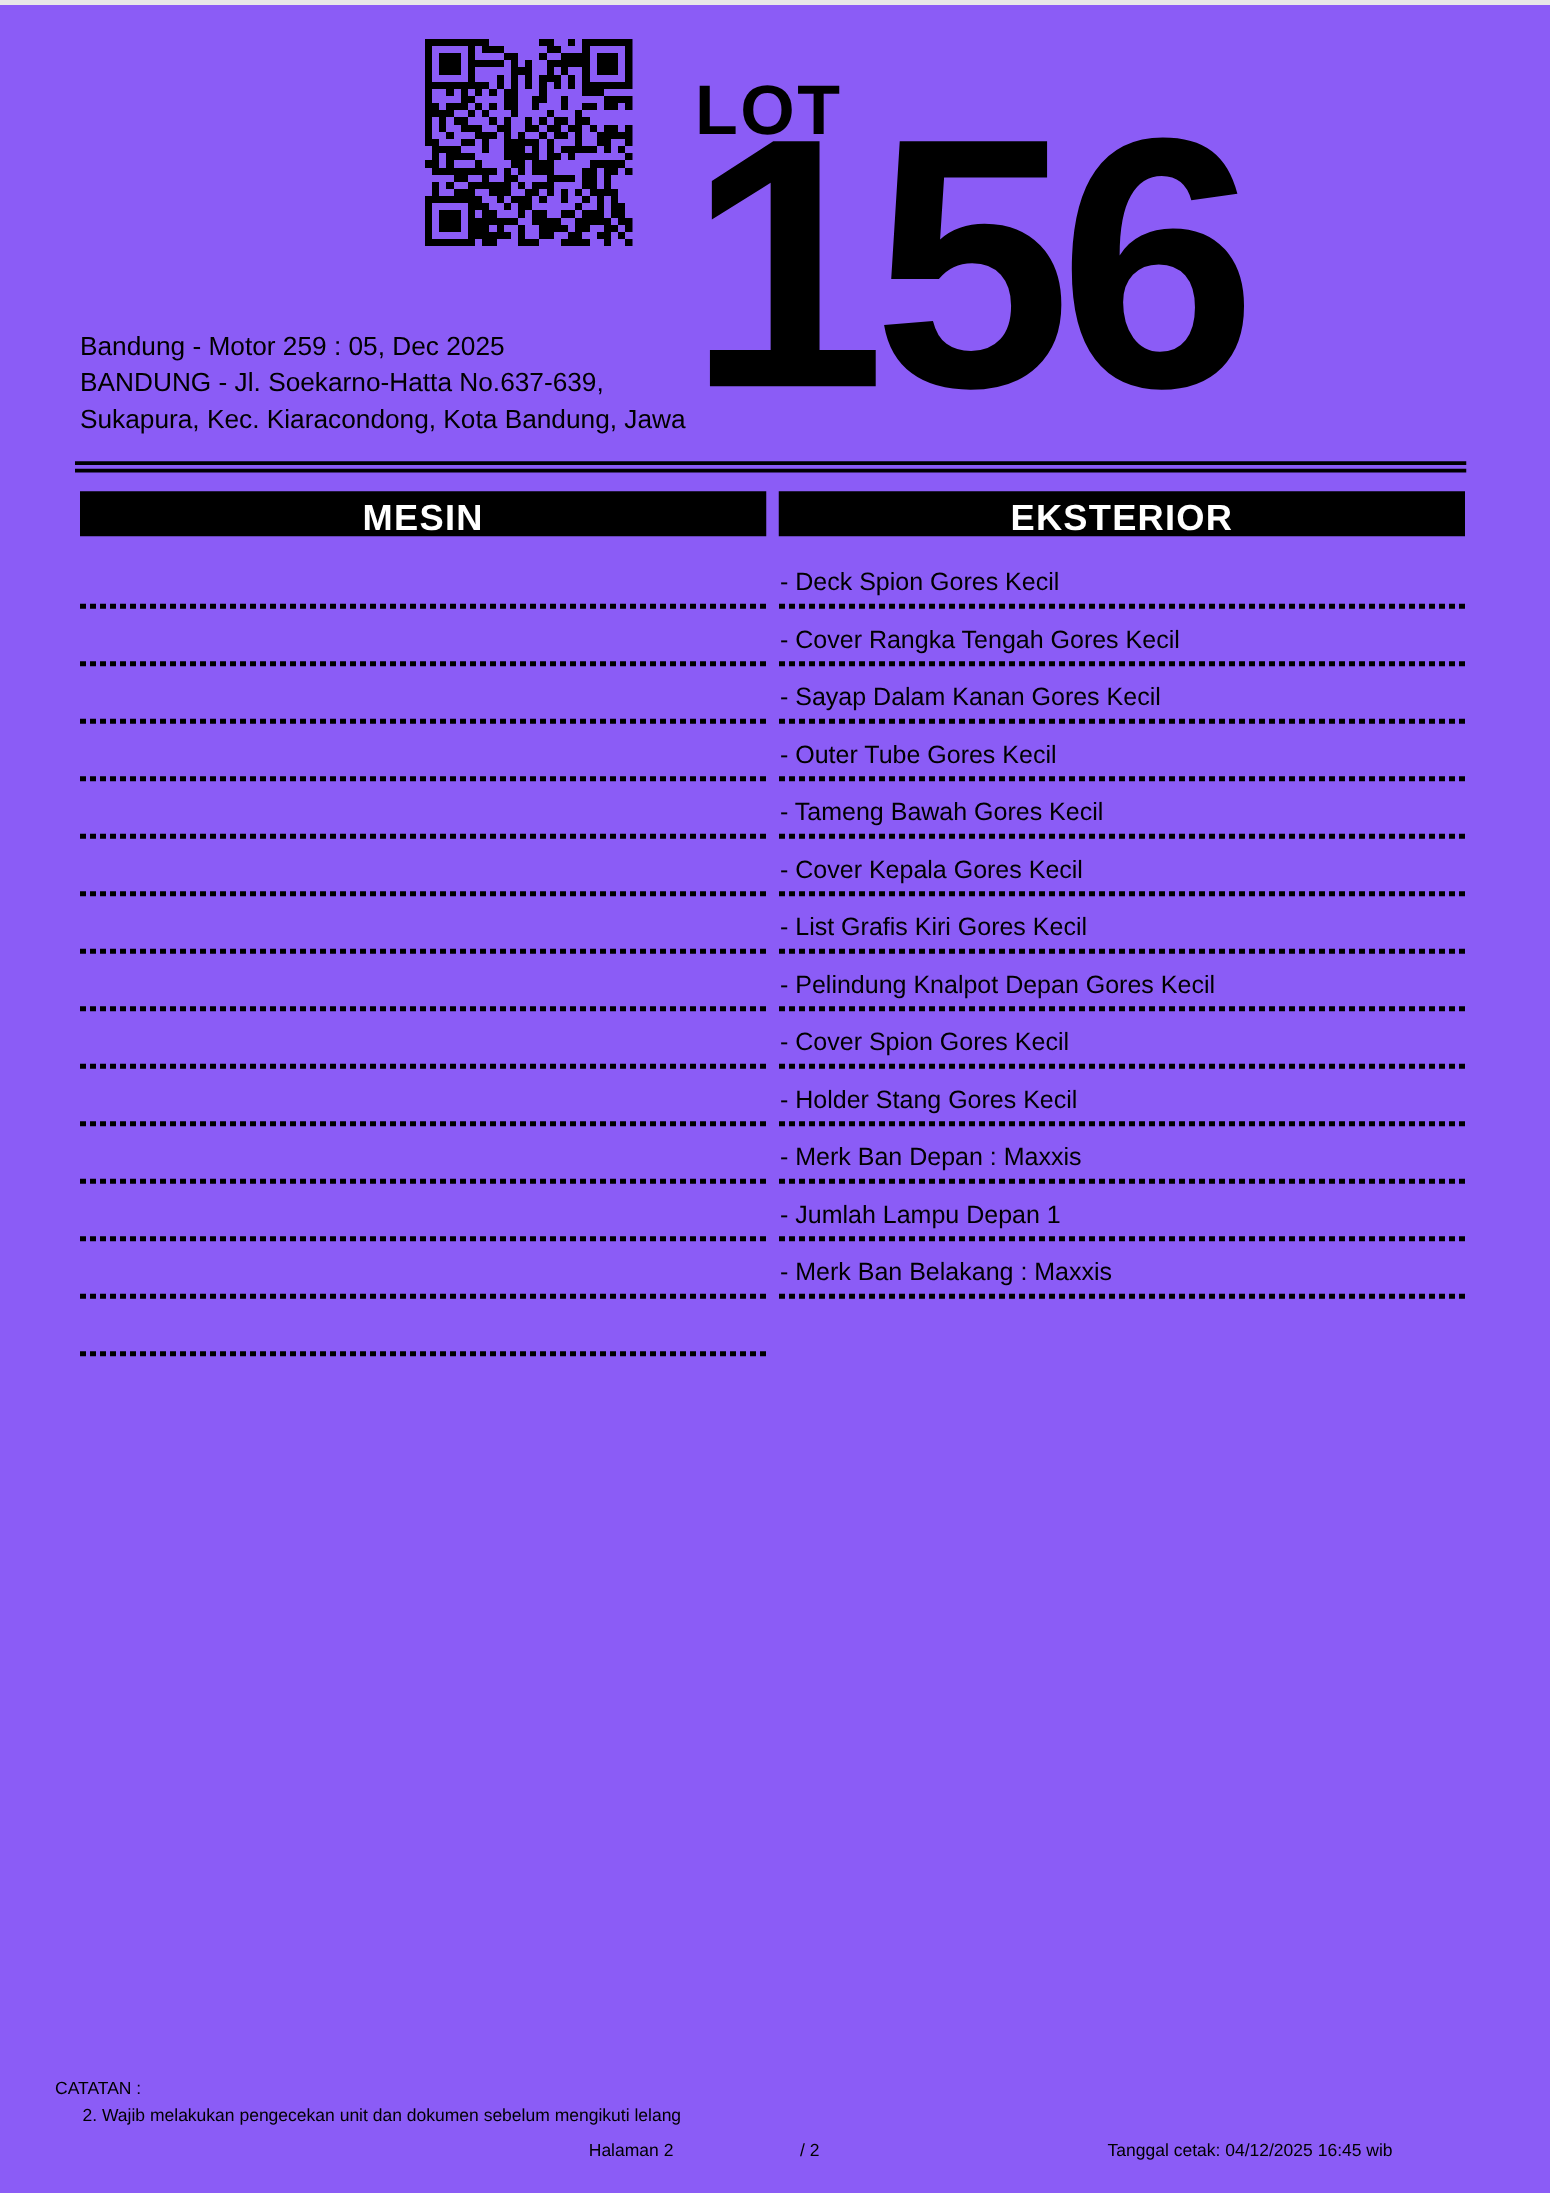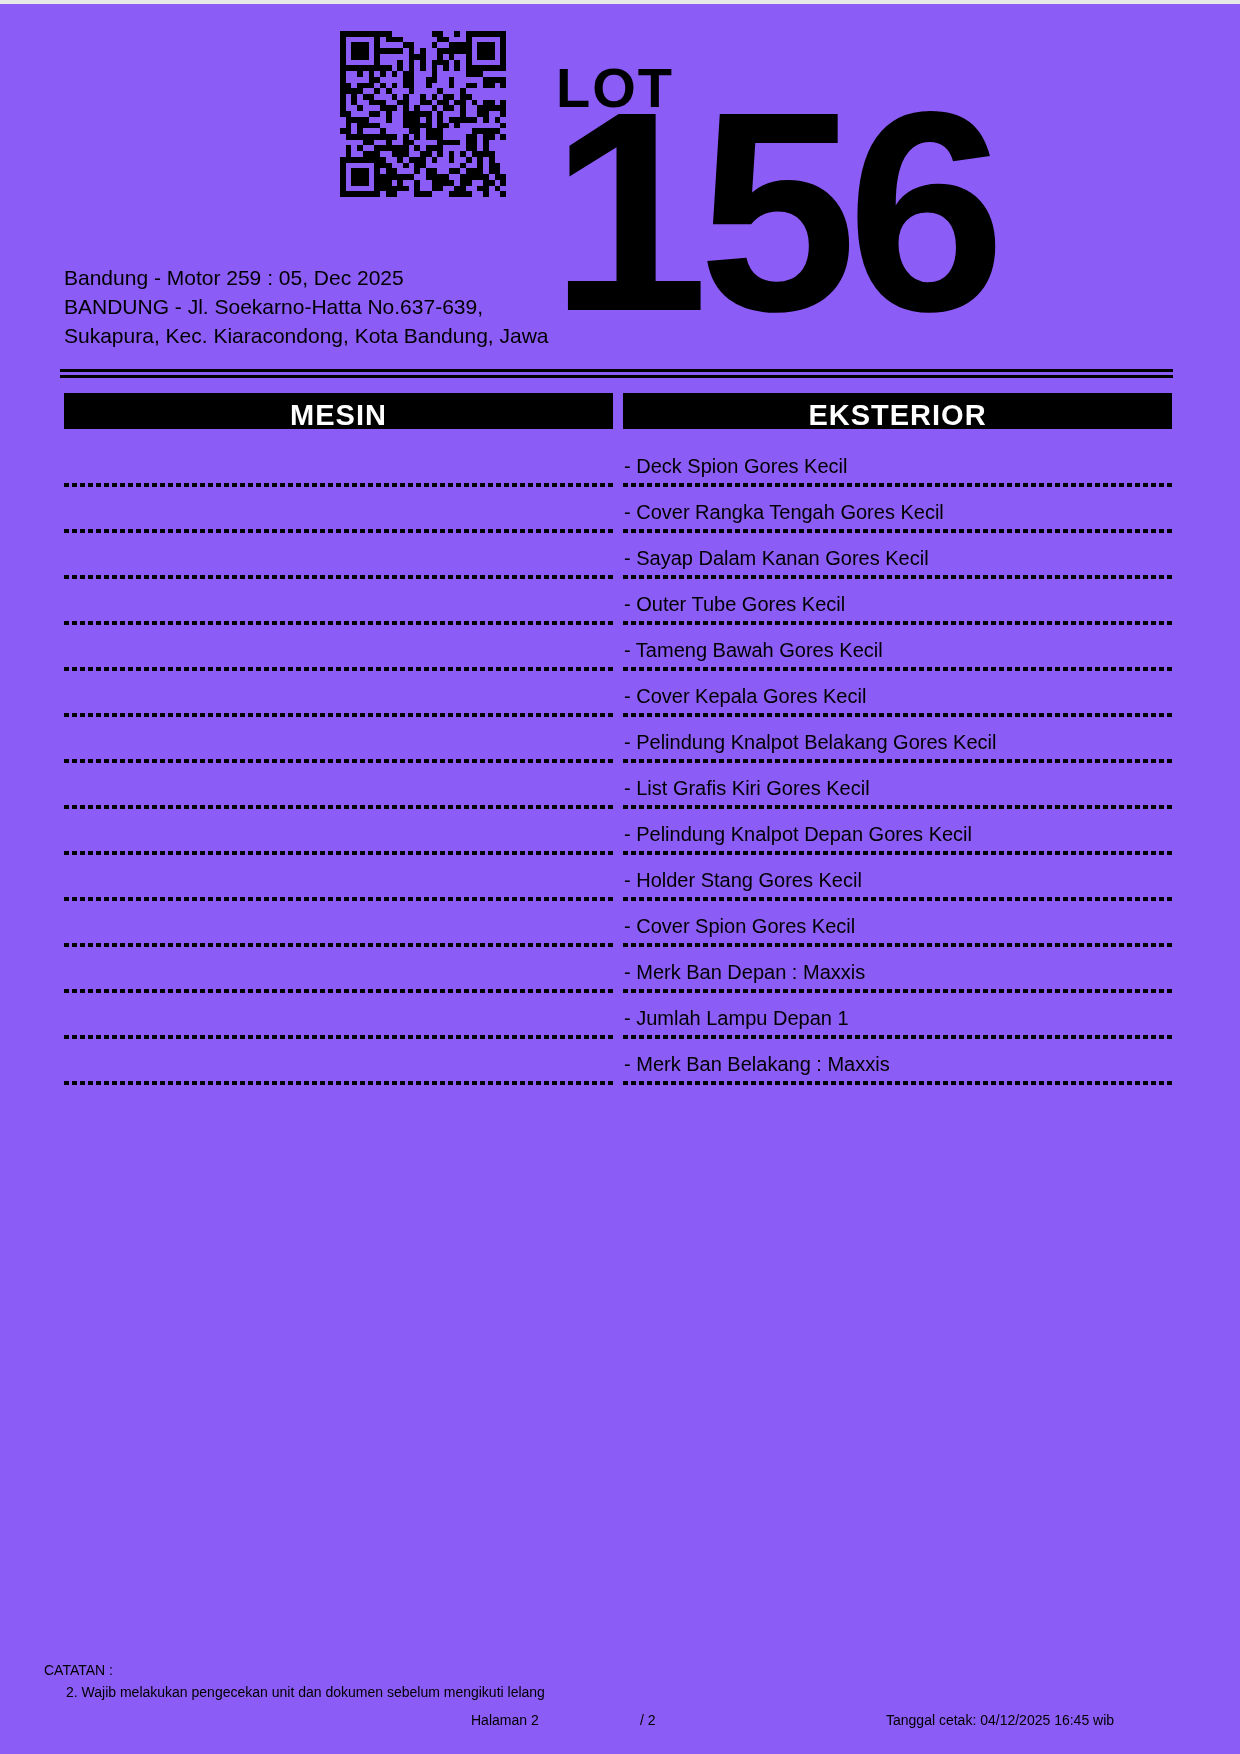--- a/index.html
+++ b/index.html
@@ -595,33 +595,30 @@
           <div class="row">
             <span class="item-text">- Outer Tube Gores Kecil</span>
           </div>
           <div class="row">
             <span class="item-text">- Tameng Bawah Gores Kecil</span>
           </div>
           <div class="row">
             <span class="item-text">- Cover Kepala Gores Kecil</span>
           </div>
           <div class="row">
-            <span class="item-text">- Pelindung Knalpot Belakang Gores Kecil</span>
-          </div>
-          <div class="row">
             <span class="item-text">- List Grafis Kiri Gores Kecil</span>
           </div>
           <div class="row">
             <span class="item-text">- Pelindung Knalpot Depan Gores Kecil</span>
           </div>
           <div class="row">
+            <span class="item-text">- Cover Spion Gores Kecil</span>
+          </div>
+          <div class="row">
             <span class="item-text">- Holder Stang Gores Kecil</span>
-          </div>
-          <div class="row">
-            <span class="item-text">- Cover Spion Gores Kecil</span>
           </div>
           <div class="row">
             <span class="item-text">- Merk Ban Depan : Maxxis</span>
           </div>
           <div class="row">
             <span class="item-text">- Jumlah Lampu Depan 1</span>
           </div>
           <div class="row">
             <span class="item-text">- Merk Ban Belakang : Maxxis</span>
           </div>

